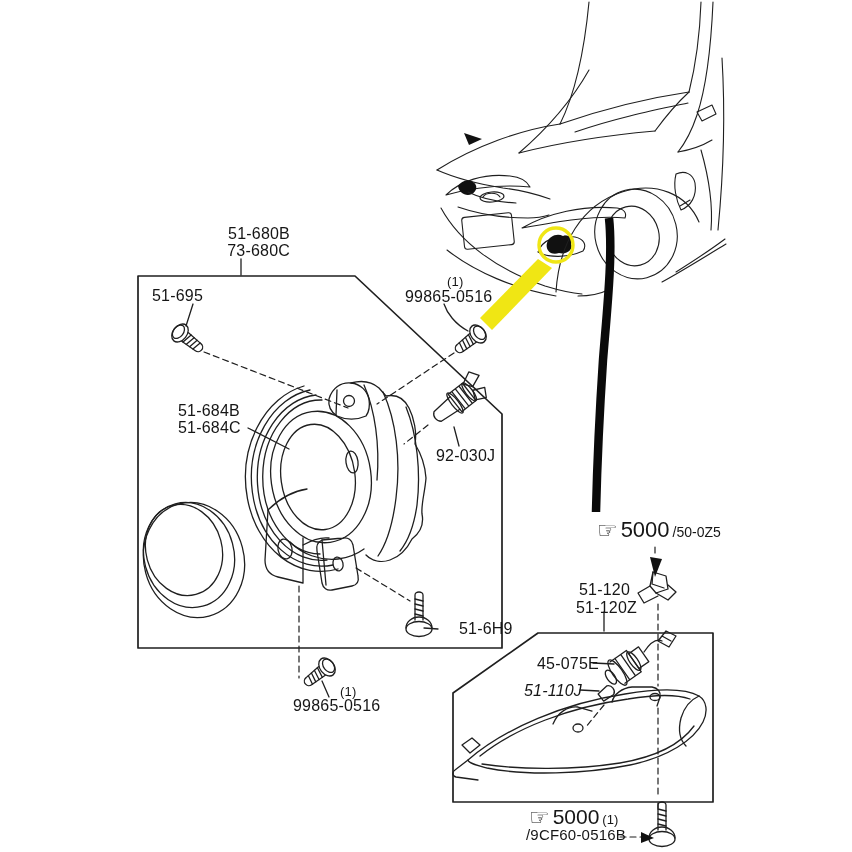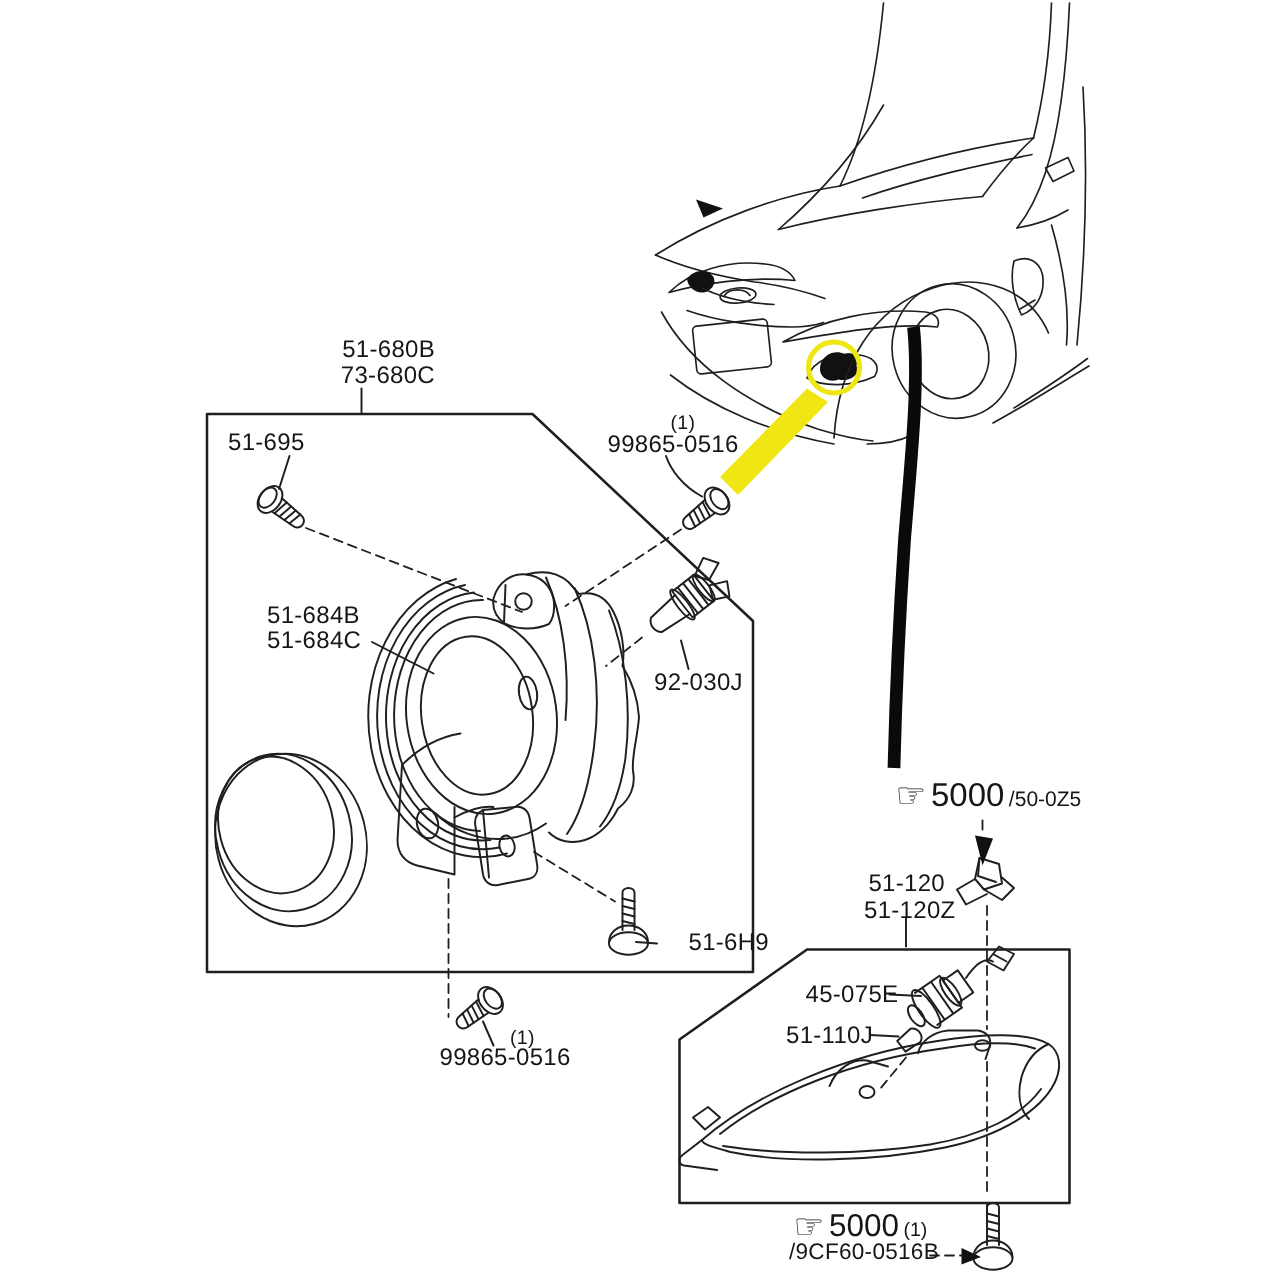--- a/index.html
+++ b/index.html
@@ -245,21 +245,21 @@
     <span class="suffix">/50-0Z5</span>
   </div>
 
   <div class="lbl center two-line" style="left:576px;top:581px;width:54px;line-height:18px;">
     <div>51-120</div>
     <div>51-120Z</div>
   </div>
 
   <div class="lbl" style="left:537px;top:655px;">45-075E</div>
 
-  <div class="lbl" style="left:524px;top:682px;">51-110J</div>
+  <div class="lbl" style="left:524px;top:682px;font-style:italic;">51-110J</div>
 
   <div class="note-row" style="left:529px;top:806px;">
     <span class="hand">☞</span>
     <span class="big-code" style="font-size:21px;">5000</span>
     <span class="qty">(1)</span>
   </div>
   <div class="lbl" style="left:526px;top:826px;font-size:15px;">/9CF60-0516B</div>
 
 </div>
 

